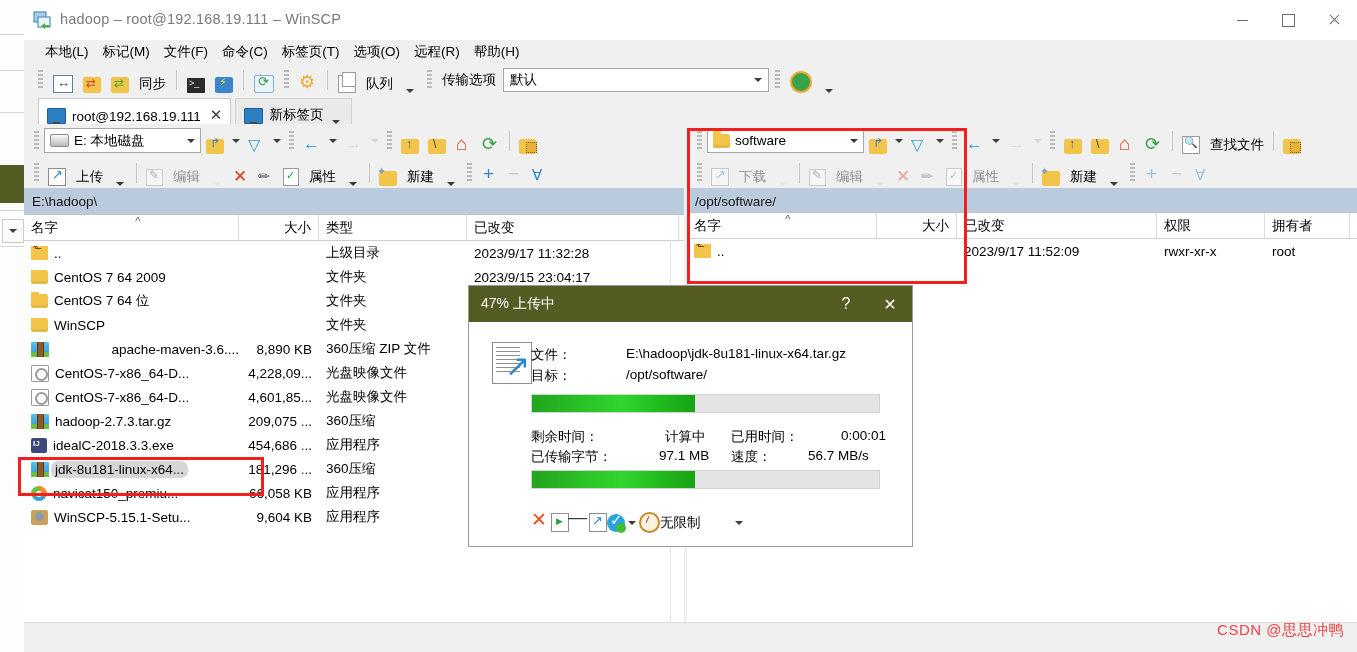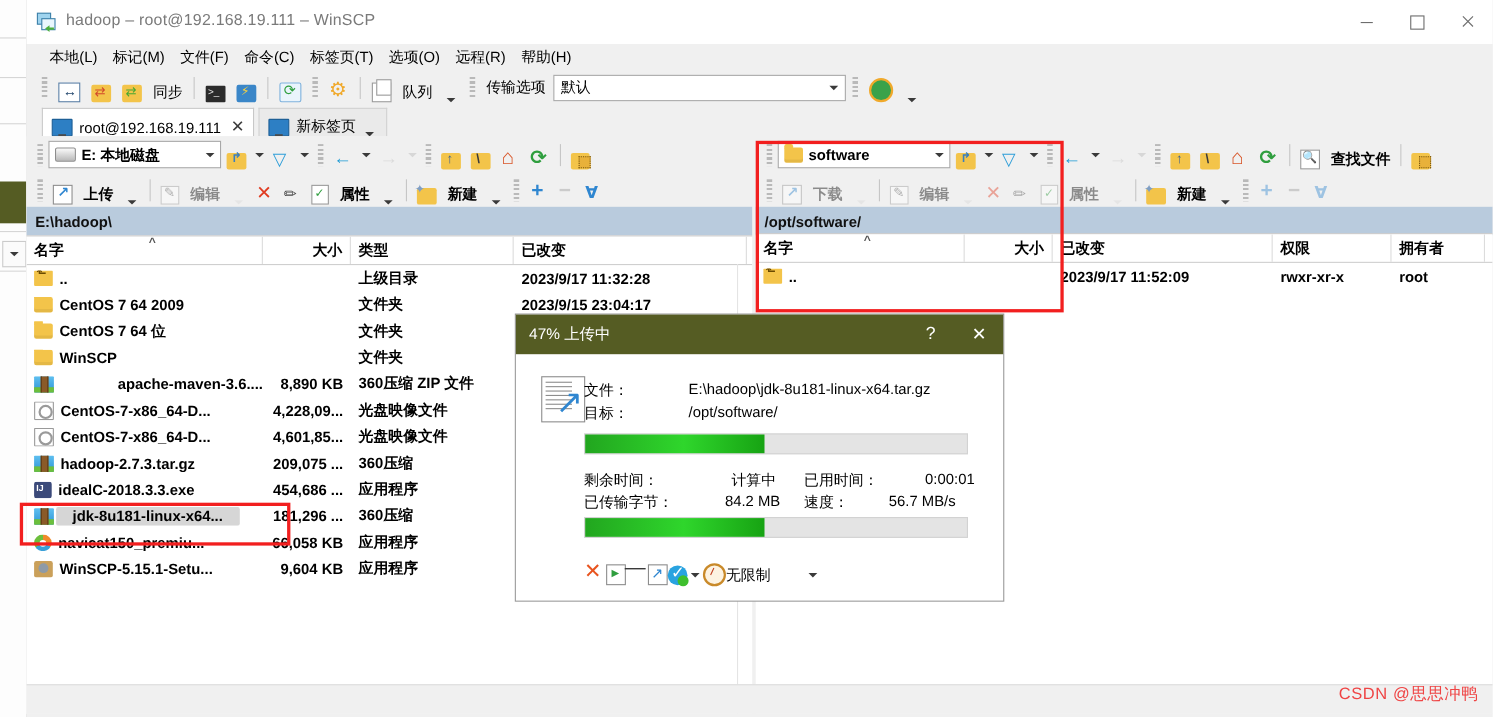--- a/index.html
+++ b/index.html
@@ -50,21 +50,21 @@
   .combo span{font-size:13.5px;}
   .combo .caret{margin-right:4px;}
 
   
   .tabbar{height:28px;background:#f0f0f0;display:flex;align-items:flex-end;padding-left:14px;}
   .tab{height:25px;display:flex;align-items:flex-end;gap:6px;padding:0 8px;background:#fff;border:1px solid #c8c8c8;border-bottom:none;font-size:13.5px;}
   .tab.inactive{background:#eaeaea;border-color:#d2d2d2;margin-left:4px;}
   .tab-x{font-size:15px;color:#3c3c3c;margin-left:3px;}
 
   
-  .panes{position:relative;height:525px;background:#f0f0f0;font-weight:bold;}
+  .panes{position:relative;height:525px;background:#f0f0f0;}
   .pane{position:absolute;top:0;bottom:0;background:#f0f0f0;}
   .pane.left{left:0;width:660px;}
   .splitter{position:absolute;left:660px;top:0;bottom:0;width:3px;background:#f0f0f0;}
   .pane.right{left:663px;right:0;}
 
   .pbar{height:33px;display:flex;align-items:center;padding-left:6px;gap:1px;background:#f0f0f0;}
   .pbar2{height:31px;display:flex;align-items:center;padding-left:6px;gap:1px;background:#f0f0f0;}
   .pcombo{height:23px;width:148px;background:#fff;border:1px solid #a8a8a8;display:flex;align-items:center;padding:0 2px 0 5px;justify-content:space-between;}
   .pcombo .nm{font-size:13.5px;display:flex;align-items:center;gap:5px;}
   .dis{opacity:.42;}
@@ -73,21 +73,21 @@
   
   .flist{position:absolute;left:0;right:0;top:90px;bottom:0;background:#fff;border-top:1px solid #c4c4c4;overflow:hidden;}
   .flist.rt{top:88px;}
   .hdr{display:flex;height:25px;background:#fff;border-bottom:1px solid #cfcfcf;font-size:13.5px;}
   .hc{position:relative;display:flex;align-items:center;padding-left:7px;border-right:1px solid #dcdcdc;box-sizing:border-box;}
   .hc.r{justify-content:flex-end;padding-right:7px;}
   .sortmark{position:absolute;left:52%;top:0px;font-size:11px;color:#555;}
   .row{display:flex;height:24px;align-items:center;font-size:13.5px;}
   .cell{box-sizing:border-box;padding-left:7px;display:flex;align-items:center;gap:6px;overflow:hidden;white-space:nowrap;}
   .cell.r{justify-content:flex-end;padding-right:7px;}
-  .sel .nmwrap{background:#d6d6d6;padding:1px 15px;margin-left:-4px;border-radius:2px;}
+  .sel .nmwrap{background:#d6d6d6;padding:1px 4px;margin-left:-4px;border-radius:7px;}
   .vline{position:absolute;top:25px;bottom:0;width:1px;background:#e4e4e4;}
 
   
   .statusbar{position:absolute;left:0;right:0;bottom:0;height:26px;background:#f0f0f0;border-top:1px solid #dcdcdc;}
 
   
   .ico{display:inline-block;position:relative;flex:0 0 auto;}
   .folder{width:17px;height:14px;background:#f3c44a;border-radius:1px 2px 2px 2px;box-shadow:inset 0 -3px 0 rgba(0,0,0,.06);}
   .folder:before{content:"";position:absolute;left:0;top:-3px;width:8px;height:4px;background:#f3c44a;border-radius:2px 2px 0 0;}
   .folder-up{width:17px;height:14px;background:#f3c44a;border-radius:1px;}
@@ -757,21 +757,21 @@
 
     <div class="prog" style="top:72px">
       <div class="fill" id="fill1" style="width: 47%;"></div>
     </div>
 
     <div class="stat" style="left:62px;top:106px">剩余时间：</div>
     <div class="stat" style="left:196px;top:106px">计算中</div>
     <div class="stat" style="left:262px;top:106px">已用时间：</div>
     <div class="stat" style="left:372px;top:106px">0:00:01</div>
     <div class="stat" style="left:62px;top:126px">已传输字节：</div>
-    <div class="stat" style="left:190px;top:126px">84.2 MB</div>
+    <div class="stat" style="left:190px;top:126px">97.1 MB</div>
     <div class="stat" style="left:262px;top:126px">速度：</div>
     <div class="stat" style="left:339px;top:126px">56.7 MB/s</div>
 
     <div class="prog" style="top:148px">
       <div class="fill" id="fill2" style="width: 47%;"></div>
     </div>
 
     <div class="dtools">
       <div class="dt dt-x"></div>
       <div class="dt dt-q"></div>

